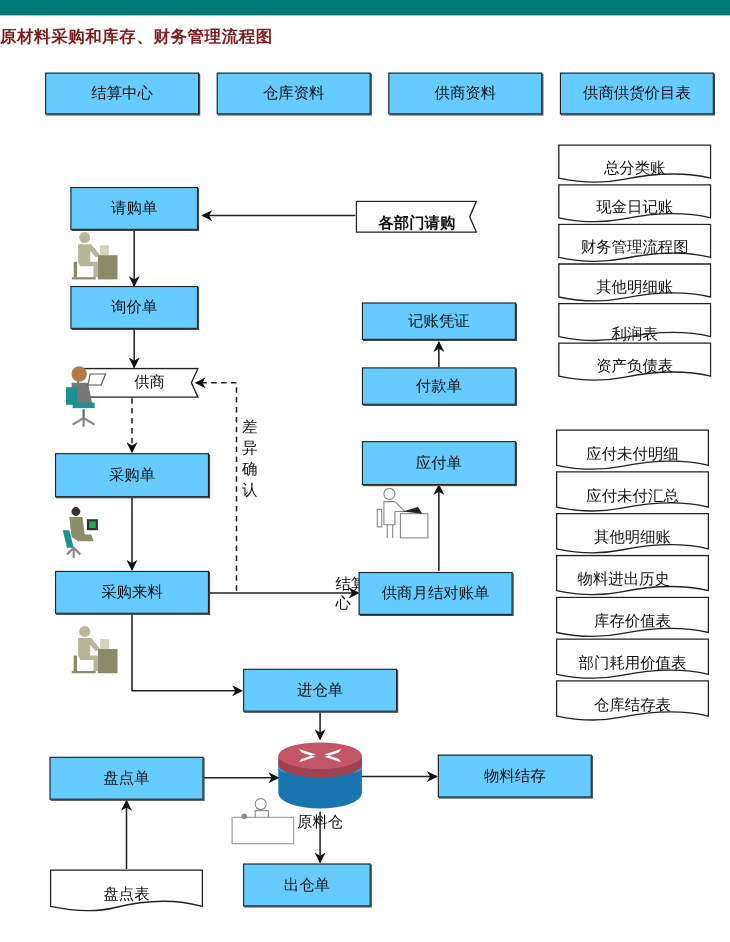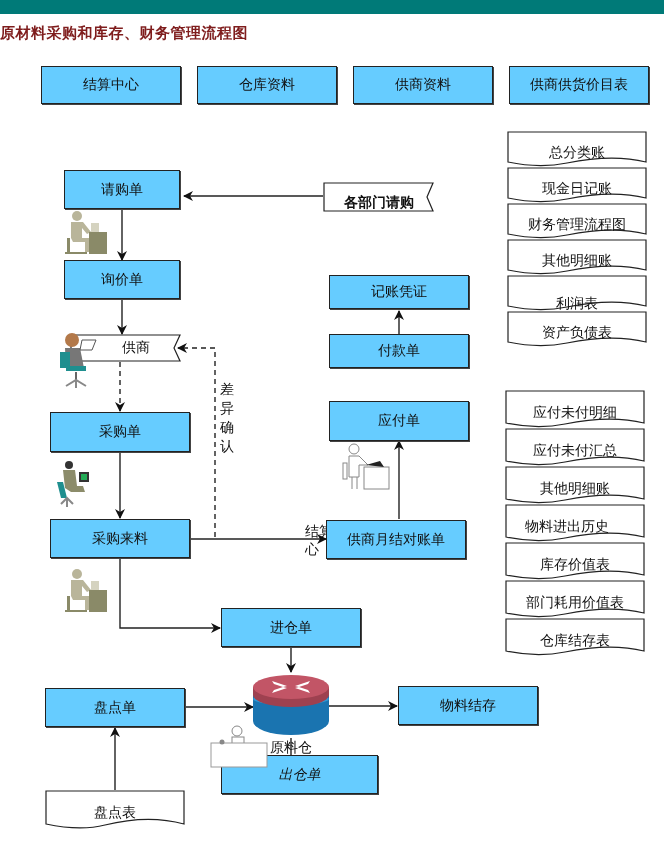--- a/index.html
+++ b/index.html
@@ -79,21 +79,21 @@
 <div class="box" style="left:329px;top:334px;width:140px;height:34px;">付款单</div>
 <div class="box" style="left:329px;top:401px;width:140px;height:40px;">应付单</div>
 
 <div class="label" style="left:305px;top:522px;width:52px;line-height:18px;white-space:normal;word-break:break-all;">结算中心</div>
 
 <div class="box" style="left:326px;top:520px;width:140px;height:39px;">供商月结对账单</div>
 
 <div class="box" style="left:221px;top:608px;width:140px;height:39px;">进仓单</div>
 <div class="box" style="left:45px;top:688px;width:140px;height:39px;">盘点单</div>
 <div class="box" style="left:398px;top:686px;width:140px;height:39px;">物料结存</div>
-<div class="box" style="left:221px;top:755px;width:157px;height:39px;font-style:italic;">出仓单</div>
+<div class="box" style="left:221px;top:785px;width:116px;height:39px;">出仓单</div>
 
 <div class="doc" style="left:45px;top:790px;width:140px;height:40px;padding-top:6px;">
   <svg width="140" height="40">
       <path d="M1,1 L139,1 L139,34 C110,26 80,30 60,35 C40,40 20,38 1,34 Z" fill="#fff" stroke="#222" stroke-width="1.2"></path>
     </svg>
   <span>盘点表</span>
 </div>
 
 <svg class="icon" style="left:252px;top:673px;" width="78" height="66">
   <path d="M1,18 L1,48 A38,14 0 0 0 77,48 L77,18 Z" fill="#1a74b0"></path>

